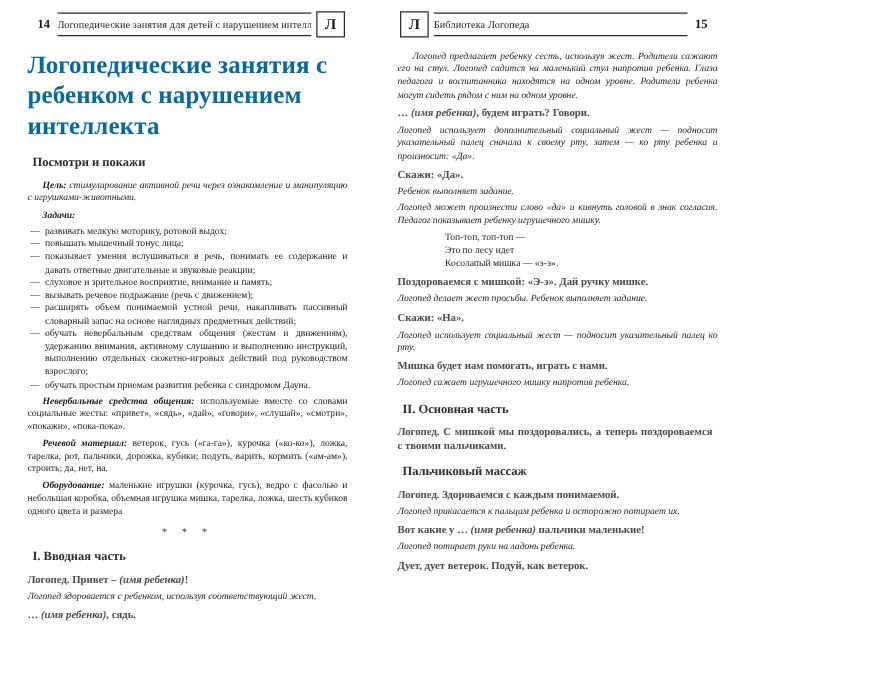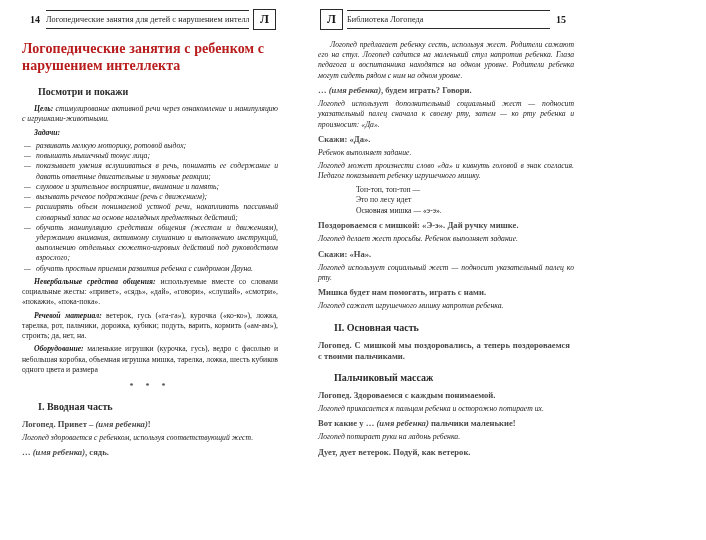--- a/index.html
+++ b/index.html
@@ -77,51 +77,50 @@
     font-family: "Liberation Serif", serif;
     font-size: 12px;
     font-weight: bold;
     line-height: 1;
   }
   .logo-box.first { margin-left: 0; margin-right: 4px; }
 
   
   h1.chapter {
     font-family: "Liberation Serif", serif;
-    font-size: 14px;
-    font-weight: bold;
-    color: #b91c1c;
+    font-size: 20px;
+    font-weight: bold;
+    color: #0369a1;
     line-height: 1.22;
     margin: 6px 0 12px 0;
     letter-spacing: .1px;
   }
   h2.sub {
     font-size: 10px;
     font-weight: bold;
-    margin: 10px 0 7px 16px;
+    margin: 10px 0 7px 4px;
     color: #2b2b2b;
   }
 
   
   p {
     margin: 0 0 3px 0;
     font-size: 7.7px;
     line-height: 1.33;
     text-align: justify;
     text-indent: 12px;
   }
   p.noind { text-indent: 0; }
   .it { font-style: italic; }
   .bi { font-style: italic; font-weight: bold; }
 
   ul.dashes {
     list-style: none;
     margin: 1px 0 3px 0;
     padding: 0;
-    font-style: italic;
   }
   ul.dashes li {
     font-size: 7.7px;
     line-height: 1.33;
     text-align: justify;
     position: relative;
     padding-left: 14px;
     margin-bottom: 0px;
   }
   ul.dashes li::before {
@@ -178,21 +177,21 @@
 
       <p class="it"><span class="bi">Задачи:</span></p>
 
       <ul class="dashes">
         <li>развивать мелкую моторику, ротовой выдох;</li>
         <li>повышать мышечный тонус лица;</li>
         <li>показывает умения вслушиваться в речь, понимать ее содержание и давать ответные двигательные и звуковые реакции;</li>
         <li>слуховое и зрительное восприятие, внимание и память;</li>
         <li>вызывать речевое подражание (речь с движением);</li>
         <li>расширять объем понимаемой устной речи, накапливать пассивный словарный запас на основе наглядных предметных действий;</li>
-        <li>обучать манипуляцию средствам общения (жестам и движениям), удержанию внимания, активному слушанию и выполнению инструкций, выполнению отдельных сюжетно-игровых действий под руководством взрослого;</li>
+        <li>обучать невербальным средствам общения (жестам и движениям), удержанию внимания, активному слушанию и выполнению инструкций, выполнению отдельных сюжетно-игровых действий под руководством взрослого;</li>
         <li>обучать простым приемам развития ребенка с синдромом Дауна.</li>
       </ul>
 
       <p><span class="bi">Невербальные средства общения:</span><span> используемые вместе со словами социальные жесты: «привет», «сядь», «дай», «говори», «слушай», «смотри», «покажи», «пока-пока».</span></p>
 
       <p><span class="bi">Речевой материал:</span><span> ветерок, гусь («га-га»), курочка («ко-ко»), ложка, тарелка, рот, пальчики, дорожка, кубики; подуть, варить, кормить («ам-ам»), строить; да, нет, на.</span></p>
 
       <p><span class="bi">Оборудование:</span><span> маленькие игрушки (курочка, гусь), ведро с фасолью и небольшая коробка, объемная игрушка мишка, тарелка, ложка, шесть кубиков одного цвета и размера</span></p>
 
       <div class="stars">* * *</div>
@@ -225,21 +224,21 @@
 
       <p class="dialog">Скажи: «Да».</p>
 
       <p class="noind it">Ребенок выполняет задание.</p>
 
       <p class="noind it">Логопед может произнести слово «да» и кивнуть головой в знак согласия. Педагог показывает ребенку игрушечного мишку.</p>
 
       <div class="verse">
         <div>Топ-топ, топ-топ —</div>
         <div>Это по лесу идет</div>
-        <div>Основная мишка — «э-э».</div>
+        <div>Косолапый мишка — «э-э».</div>
       </div>
 
       <p class="dialog">Поздороваемся с мишкой: «Э-э». Дай ручку мишке.</p>
 
       <p class="noind it">Логопед делает жест просьбы. Ребенок выполняет задание.</p>
 
       <p class="dialog">Скажи: «На».</p>
 
       <p class="noind it">Логопед использует социальный жест — подносит указательный палец ко рту.</p>
 

